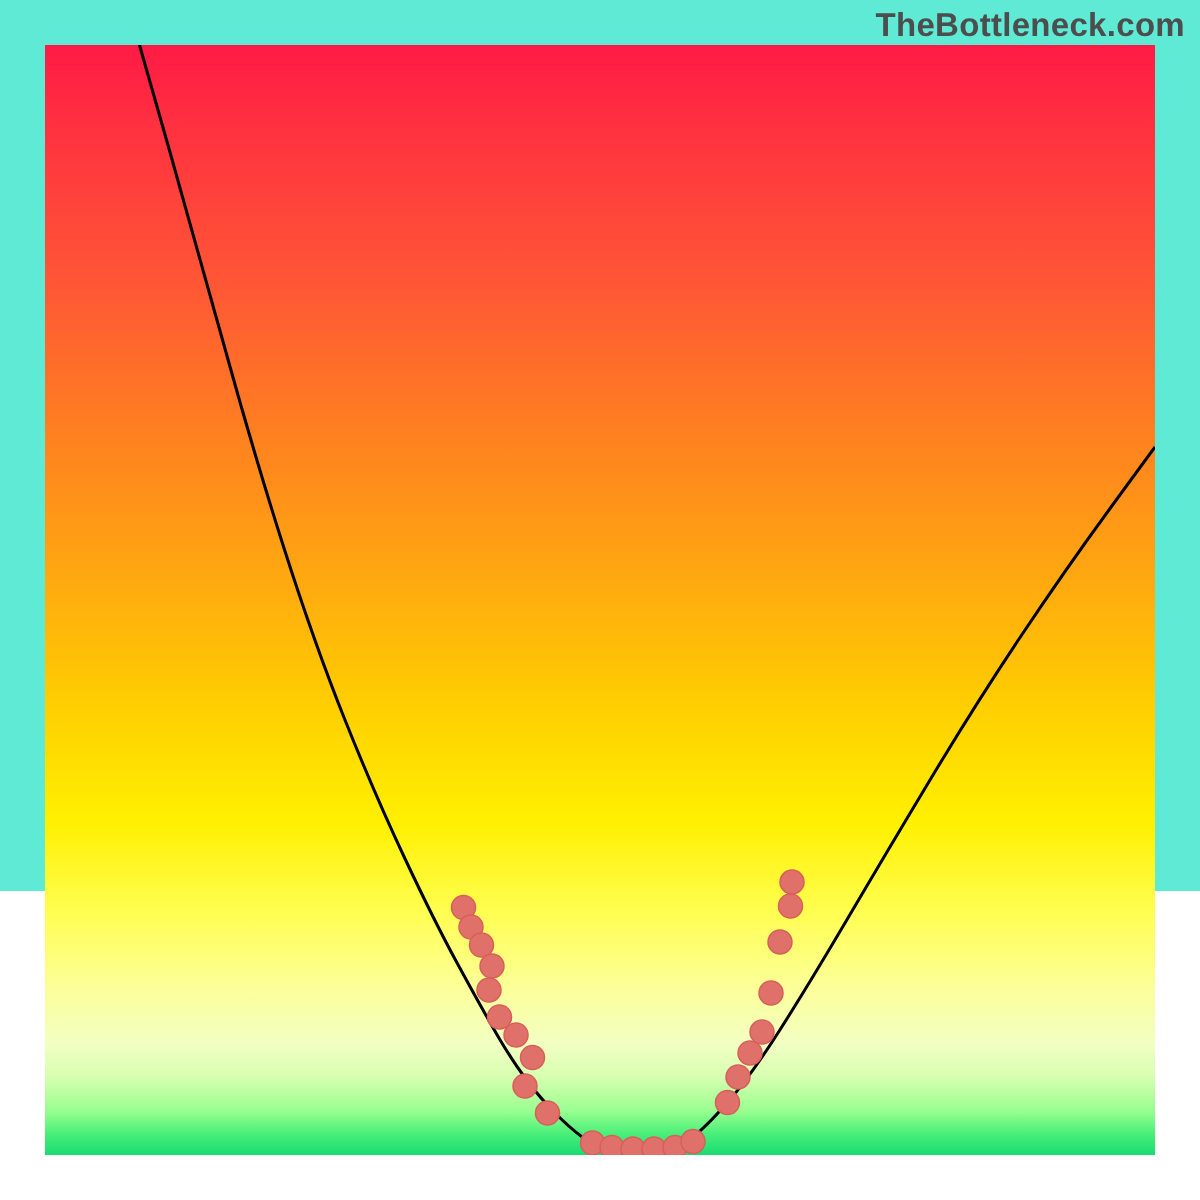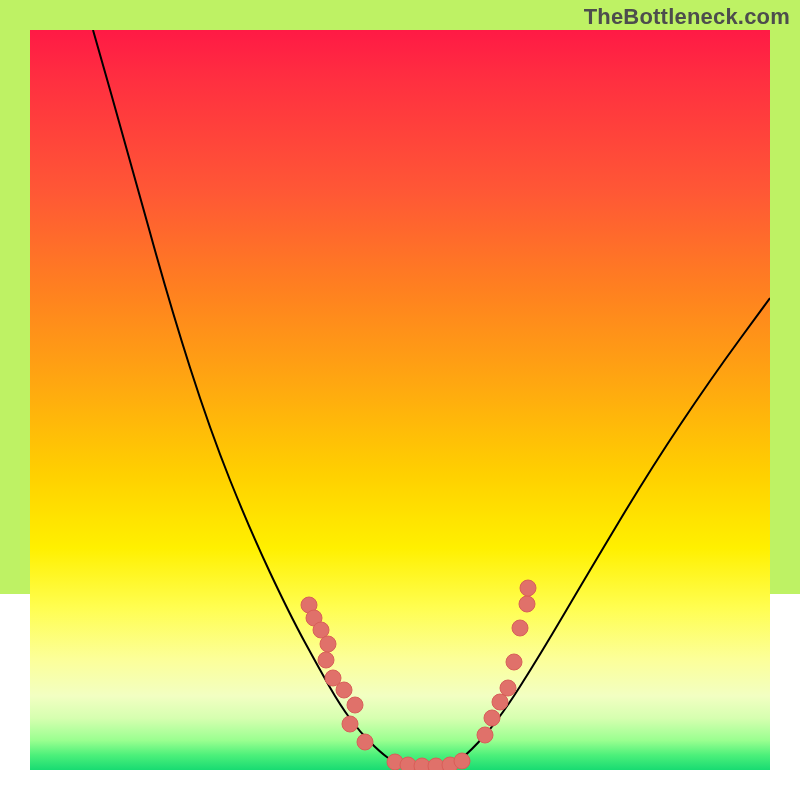--- a/index.html
+++ b/index.html
@@ -7,21 +7,21 @@
     padding: 0;
     width: 800px;
     height: 800px;
     overflow: hidden;
     font-family: Arial, Helvetica, sans-serif;
   }
   .frame {
     position: relative;
     width: 800px;
     height: 594px;
-    background: #bef264;
+    background: #5eead4;
   }
   .watermark {
     position: absolute;
     top: 4px;
     right: 10px;
     color: #4d4d4d;
     font-size: 22px;
     font-weight: 600;
     z-index: 5;
     letter-spacing: 0.2px;

